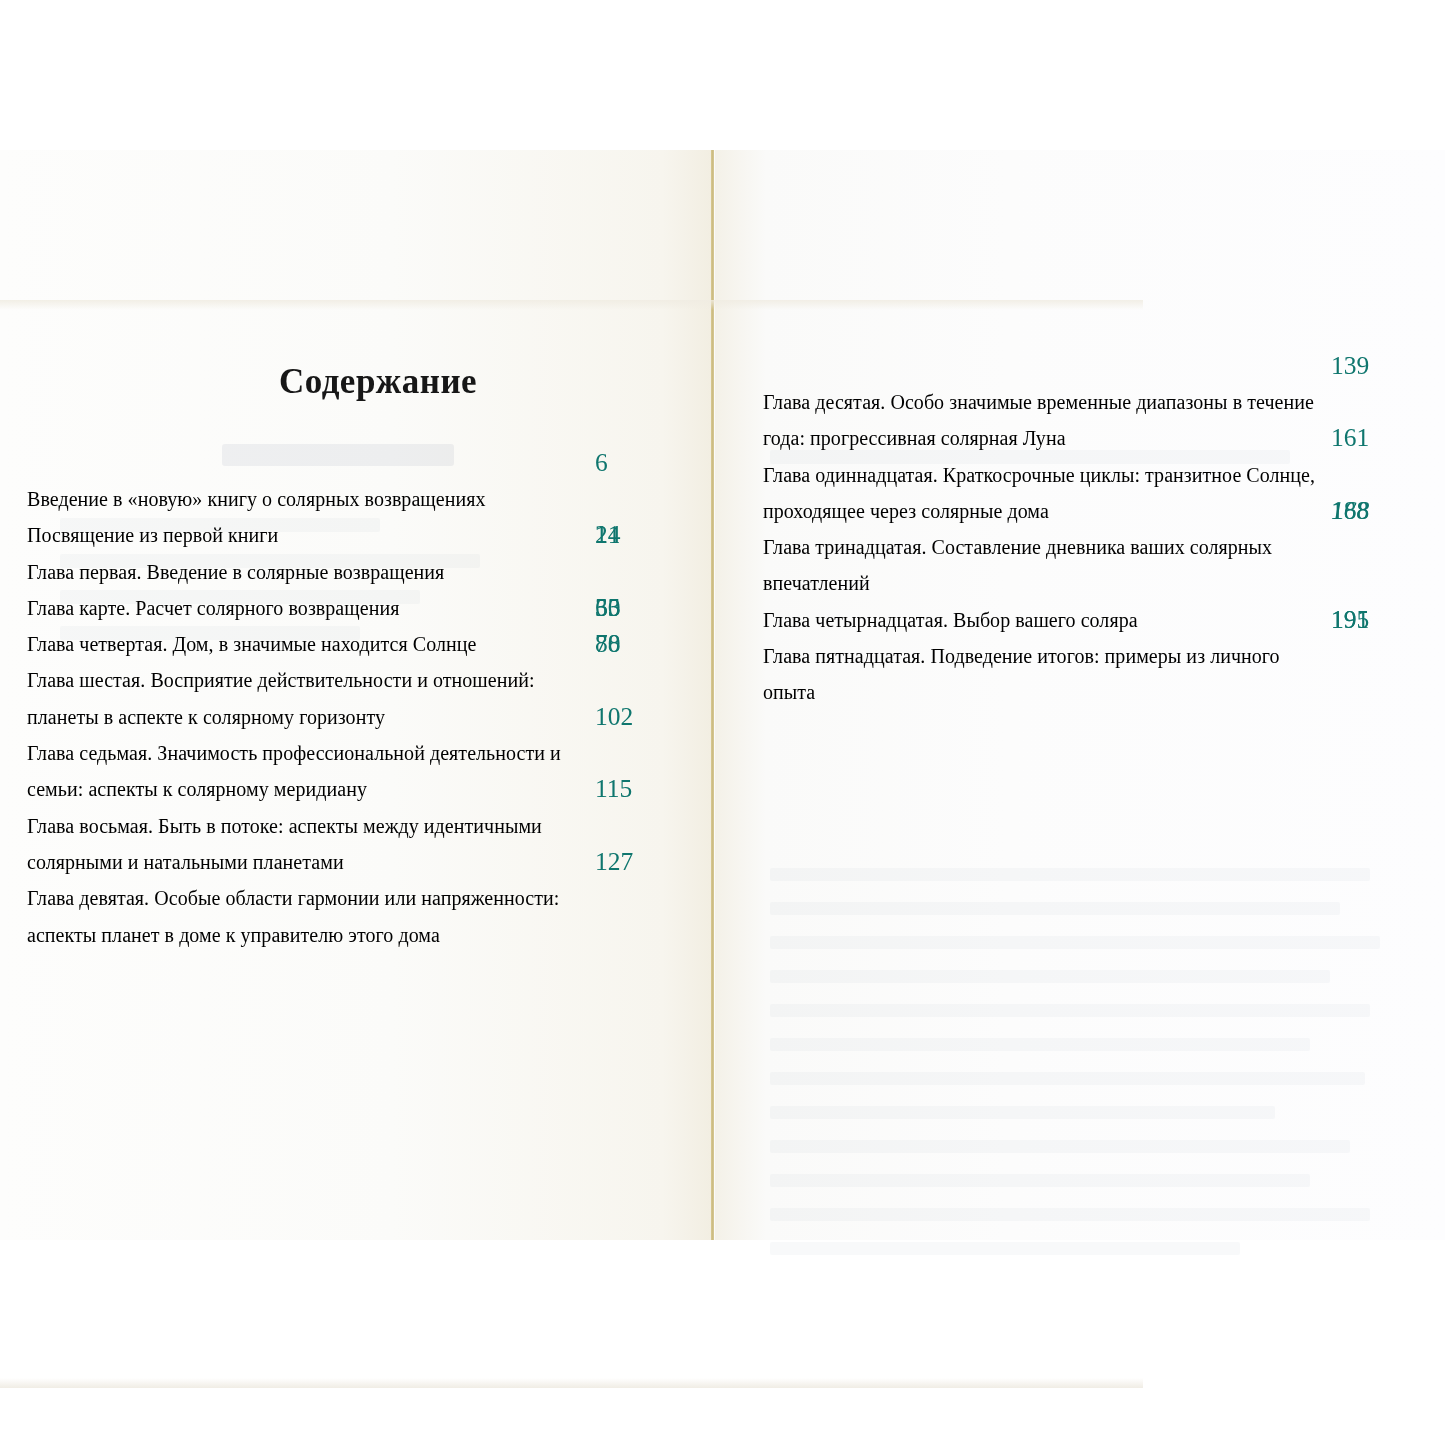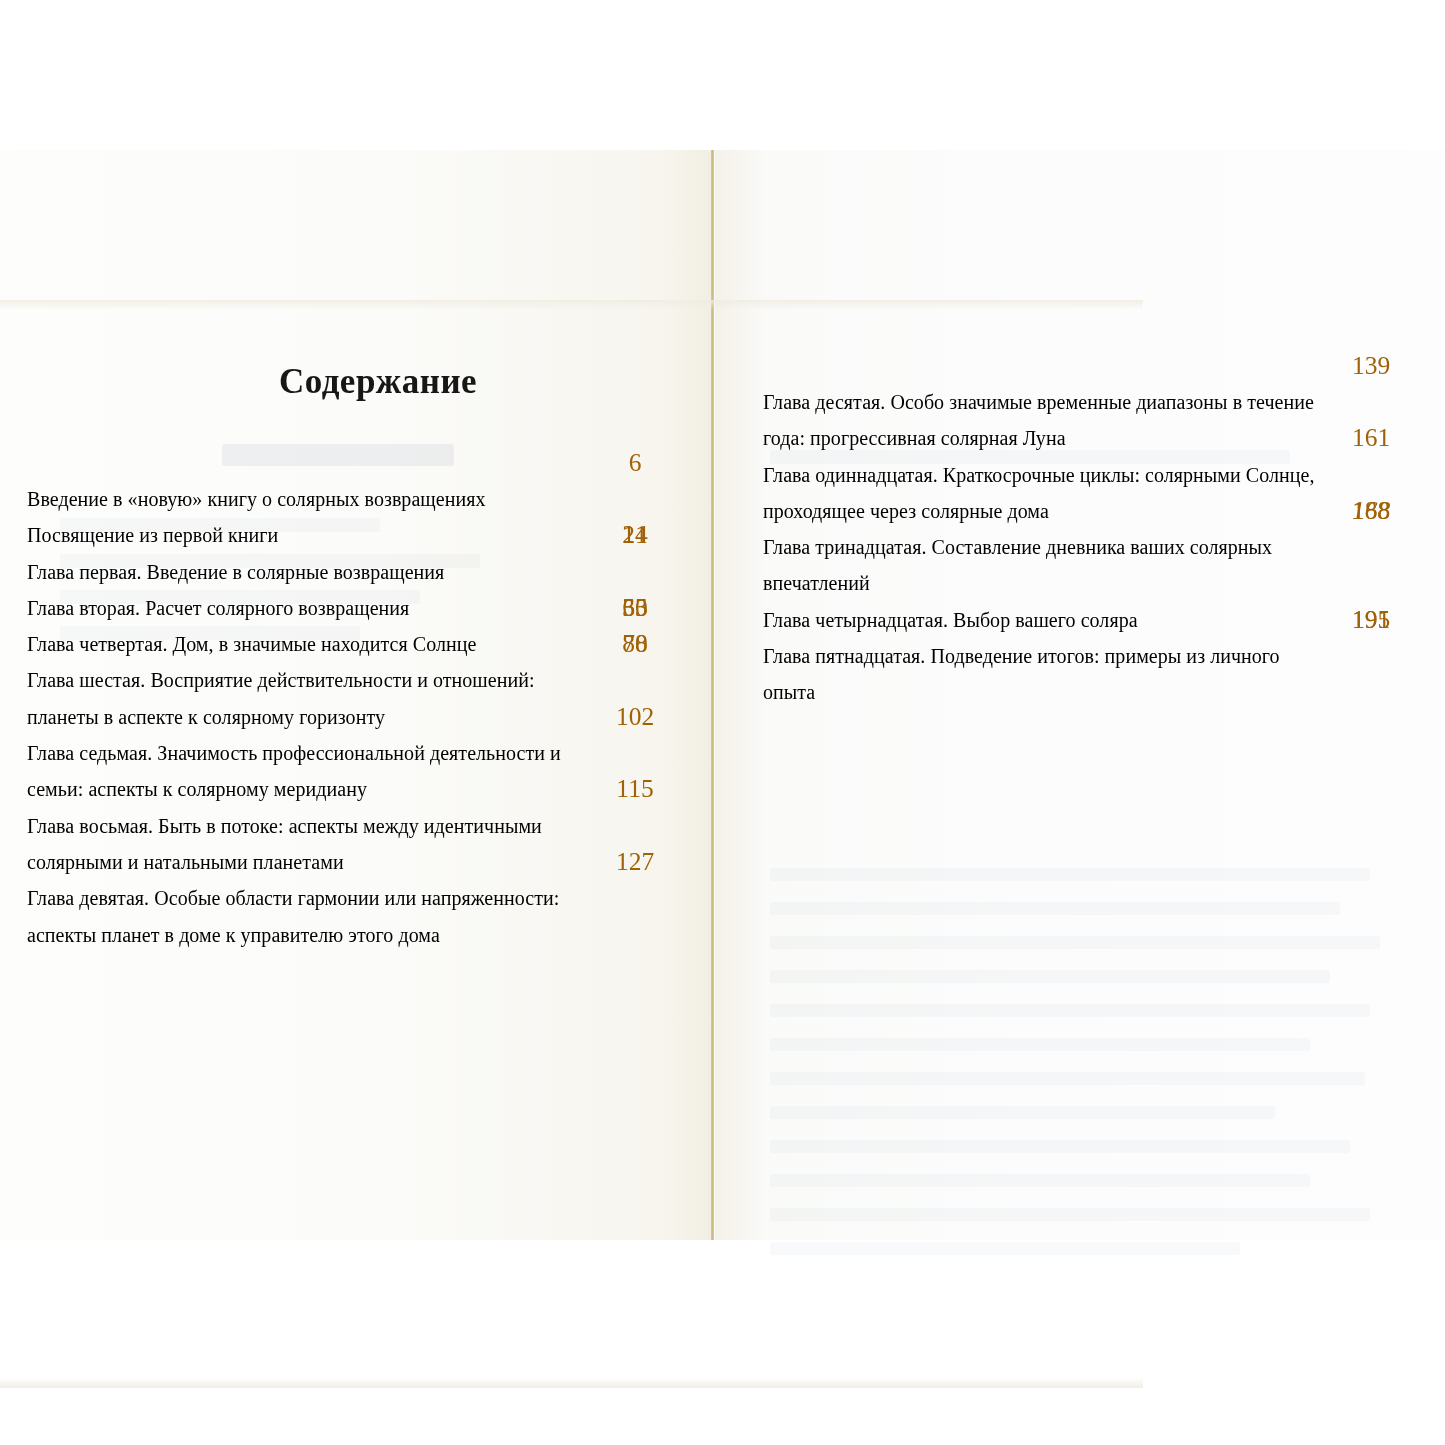--- a/index.html
+++ b/index.html
@@ -116,24 +116,24 @@
     color: #000000;
     letter-spacing: .05px;
   }
   .col-right .toc-entry .entry-title {
     width: 560px;
   }
   .toc-entry .entry-page {
     position: absolute;
     right: 0;
     width: 80px;
-    text-align: center;
+    text-align: left;
     font-size: 25.5px;
     line-height: 36.3px;
-    color: #a16207;
+    color: #0f766e;
   }
 
   
   .edge-top, .edge-bottom {
     position: absolute;
     left: 0;
     width: 100%;
     height: 10px;
     pointer-events: none;
   }
@@ -192,21 +192,21 @@
           <span class="entry-title">Посвящение из первой книги</span>
           <span class="entry-page" style="top:0;">14</span>
         </li>
 
         <li class="toc-entry">
           <span class="entry-title">Глава первая. Введение в солярные возвращения</span>
           <span class="entry-page" style="top:-36.3px;">21</span>
         </li>
 
         <li class="toc-entry">
-          <span class="entry-title">Глава вторая. Расчет солярного возвращения</span>
+          <span class="entry-title">Глава карте. Расчет солярного возвращения</span>
           <span class="entry-page" style="top:0;">35</span>
         </li>
 
         <li class="toc-entry">
           <span class="entry-page" style="top:-36.3px;">53</span>
         </li>
 
         <li class="toc-entry">
           <span class="entry-title">Глава четвертая. Дом, в значимые находится Солнце</span>
           <span class="entry-page" style="top:-36.3px;">60</span>
@@ -241,21 +241,21 @@
 
     <div class="column col-right">
       <ul class="toc-list">
 
         <li class="toc-entry">
           <span class="entry-title">Глава десятая. Особо значимые временные диапазоны в течение года: прогрессивная солярная Луна</span>
           <span class="entry-page" style="top:-36.3px;">139</span>
         </li>
 
         <li class="toc-entry">
-          <span class="entry-title">Глава одиннадцатая. Краткосрочные циклы: солярными Солнце, проходящее через солярные дома</span>
+          <span class="entry-title">Глава одиннадцатая. Краткосрочные циклы: транзитное Солнце, проходящее через солярные дома</span>
           <span class="entry-page" style="top:-36.3px;">161</span>
         </li>
 
         <li class="toc-entry">
           <span class="entry-page" style="top:-36.3px;font-style:italic;">168</span>
         </li>
 
         <li class="toc-entry">
           <span class="entry-title">Глава тринадцатая. Составление дневника ваших солярных впечатлений</span>
           <span class="entry-page" style="top:-36.3px;">188</span>

